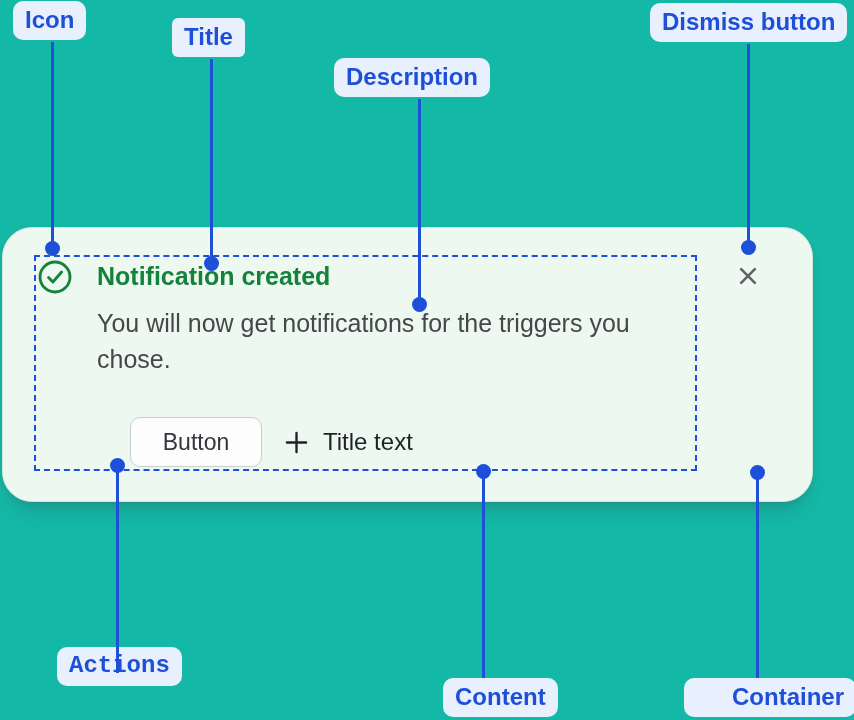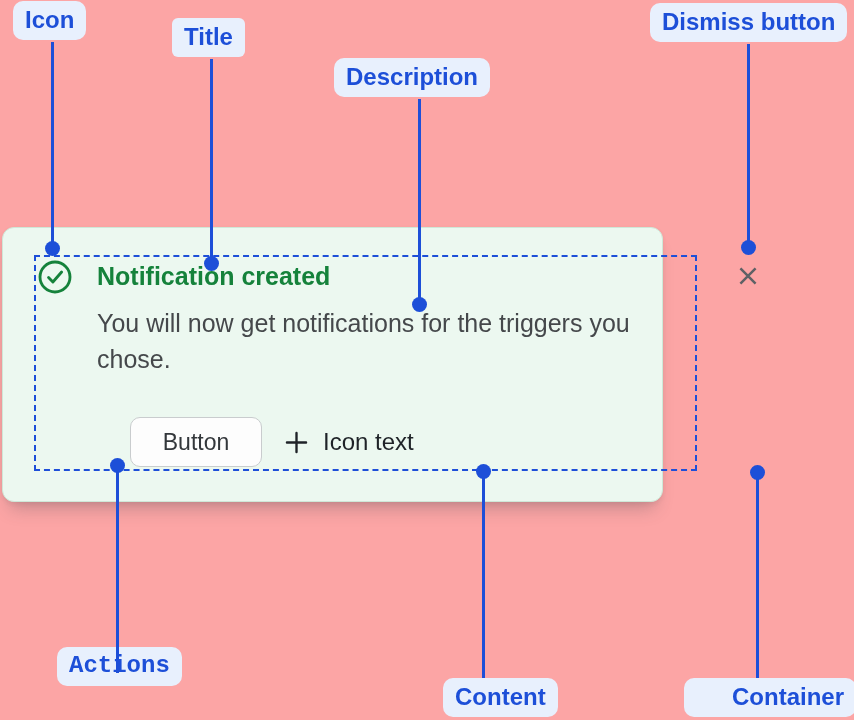--- a/index.html
+++ b/index.html
@@ -15,21 +15,21 @@
     --button-text:#33373b;
     --link-text:#1f2328;
   }
   *{margin:0;padding:0;box-sizing:border-box;}
   html,body{background:#ffffff;}
   body{font-family:"Liberation Sans", sans-serif;}
   .stage{
     position:relative;
     width:854px;
     height:720px;
-    background:#fca5a5;
+    background:#14b8a6;
     overflow:hidden;
   }
 
   
   .pill{
     position:absolute;
     display:inline-block;
     background:var(--annotation-pill-bg);
     color:var(--annotation-blue);
     font-size:24px;
@@ -76,25 +76,25 @@
   .dot-dismiss{left:740.5px;top:239.5px;}
   .dot-actions{left:109.5px;top:457.5px;}
   .dot-content{left:475.5px;top:463.5px;}
   .dot-container{left:749.5px;top:464.5px;}
 
   
   .flag-card{
     position:absolute;
     left:2px;
     top:227px;
-    width:661px;
+    width:811px;
     height:275px;
     background:var(--card-bg);
     border:1px solid var(--card-border);
-    border-radius:12px;
+    border-radius:30px;
     box-shadow:0 14px 18px -8px rgba(55,65,75,0.28), 0 2px 4px rgba(55,65,75,0.08);
     z-index:10;
   }
   .content-outline{
     position:absolute;
     left:31px;
     top:27px;
     width:663px;
     height:216px;
     border:2px dashed var(--annotation-blue);
@@ -220,21 +220,21 @@
     <div class="flag-description">You will now get notifications for the triggers you chose.</div>
 
     <div class="flag-actions">
       <button class="flag-button">Button</button>
       <a class="flag-link">
         <span style="display:flex;">
           <svg width="27" height="27" viewBox="0 0 24 24" fill="none">
             <path d="M12 3.5v17M3.5 12h17" stroke="#1f2328" stroke-width="2.1" stroke-linecap="round"></path>
           </svg>
         </span>
-        <span class="link-label">Icon text</span>
+        <span class="link-label">Title text</span>
       </a>
     </div>
 
     <button class="dismiss-button">
       <span style="display:flex;">
         <svg width="26" height="26" viewBox="0 0 24 24" fill="none">
           <path d="M5 5l14 14M19 5L5 19" stroke="#5e6165" stroke-width="2.3"></path>
         </svg>
       </span>
     </button>

